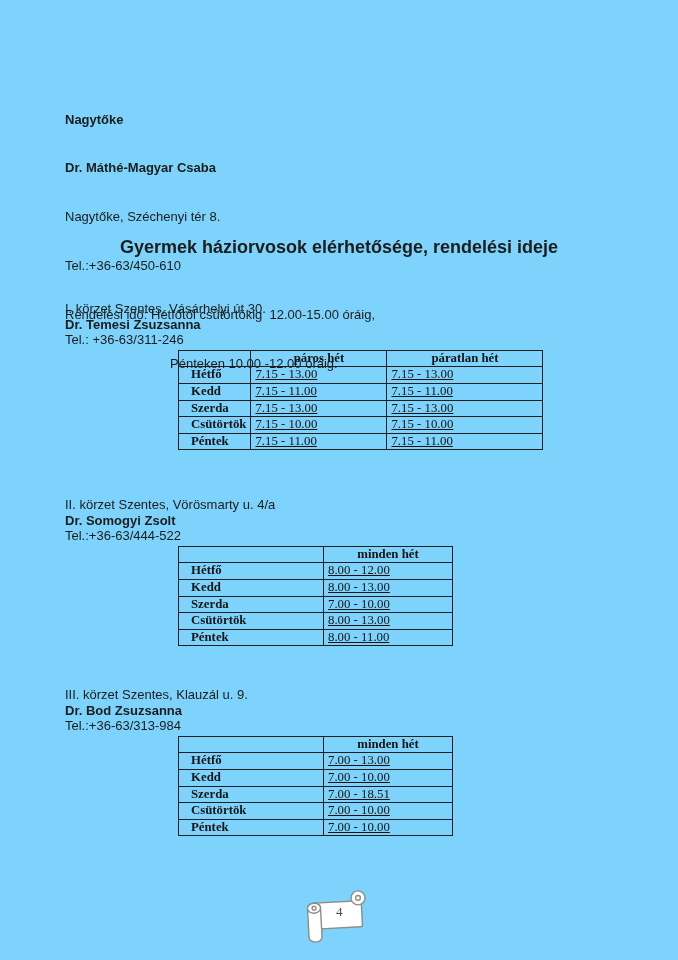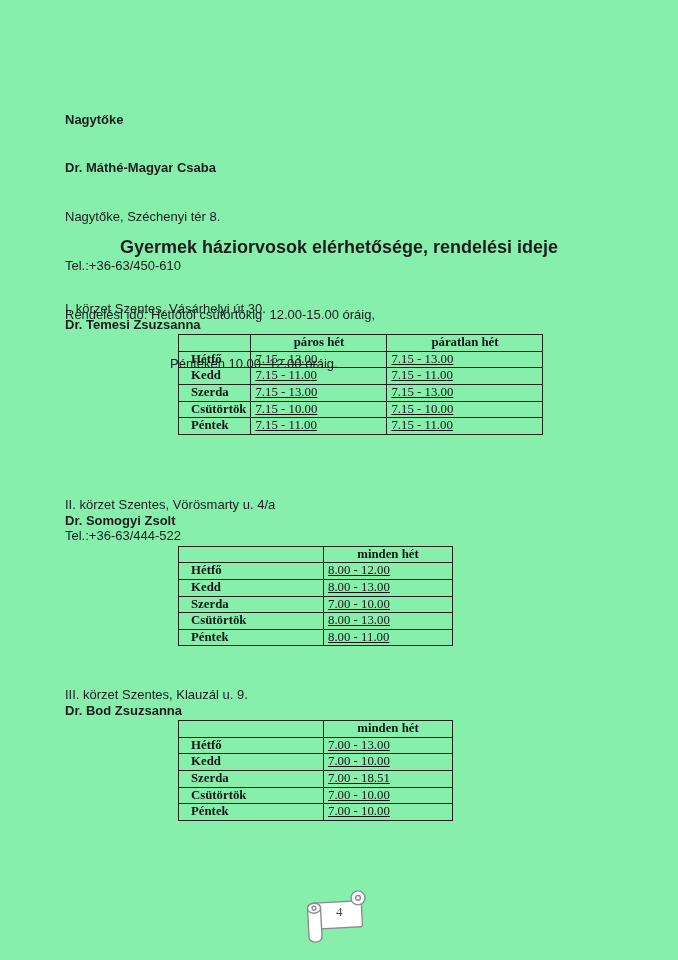--- a/index.html
+++ b/index.html
@@ -1,19 +1,19 @@
 <!DOCTYPE html>
 <html><head>
 <meta charset="utf-8">
 <style>
   html,body{margin:0;padding:0;background:#ffffff;}
   .page{
     position:relative;
     width:678px;height:960px;
-    background:#86efac;
+    background:#7dd3fc;
     color:#1c1c1c;
     font-family:"Liberation Sans",sans-serif;
     overflow:hidden;
   }
   .office{
     position:absolute;left:65px;top:79px;
     font-size:13px;line-height:16.3px;
     white-space:pre-wrap;
   }
   .office .line{display:block;}
@@ -72,20 +72,21 @@
     <span class="line">Tel.:+36-63/450-610</span>
     <span class="line">Rendelési idő: Hétfőtől csütörtökig  12.00-15.00 óráig,</span>
     <span class="line indent2">Pénteken 10.00 -12.00 óráig.</span>
   </div>
 
   <div class="doc-title">Gyermek háziorvosok elérhetősége, rendelési ideje</div>
 
   <div class="section sec-1">
     <span class="line">I. körzet Szentes, Vásárhelyi út 30.</span>
     <span class="line bold">Dr. Temesi Zsuzsanna</span>
+    <span class="line">Tel.: +36-63/311-246</span>
     <table class="schedule">
       <colgroup>
           <col style="width:70px">
           <col style="width:136px">
           <col style="width:156px">
         </colgroup>
     <thead>
           <tr>
             <th></th>
             <th>páros hét</th>
@@ -158,20 +159,21 @@
             <th>Péntek</th>
             <td>8.00 -  11.00</td>
           </tr>
         </tbody>
       </table>
   </div>
 
   <div class="section sec-3">
     <span class="line">III. körzet Szentes, Klauzál u. 9.</span>
     <span class="line bold">Dr. Bod Zsuzsanna</span>
+    <span class="line">Tel.:+36-63/313-984</span>
     <table class="schedule">
       <colgroup>
           <col style="width:145px">
           <col style="width:129px">
         </colgroup>
     <thead>
           <tr>
             <th></th>
             <th>minden hét</th>
           </tr>

